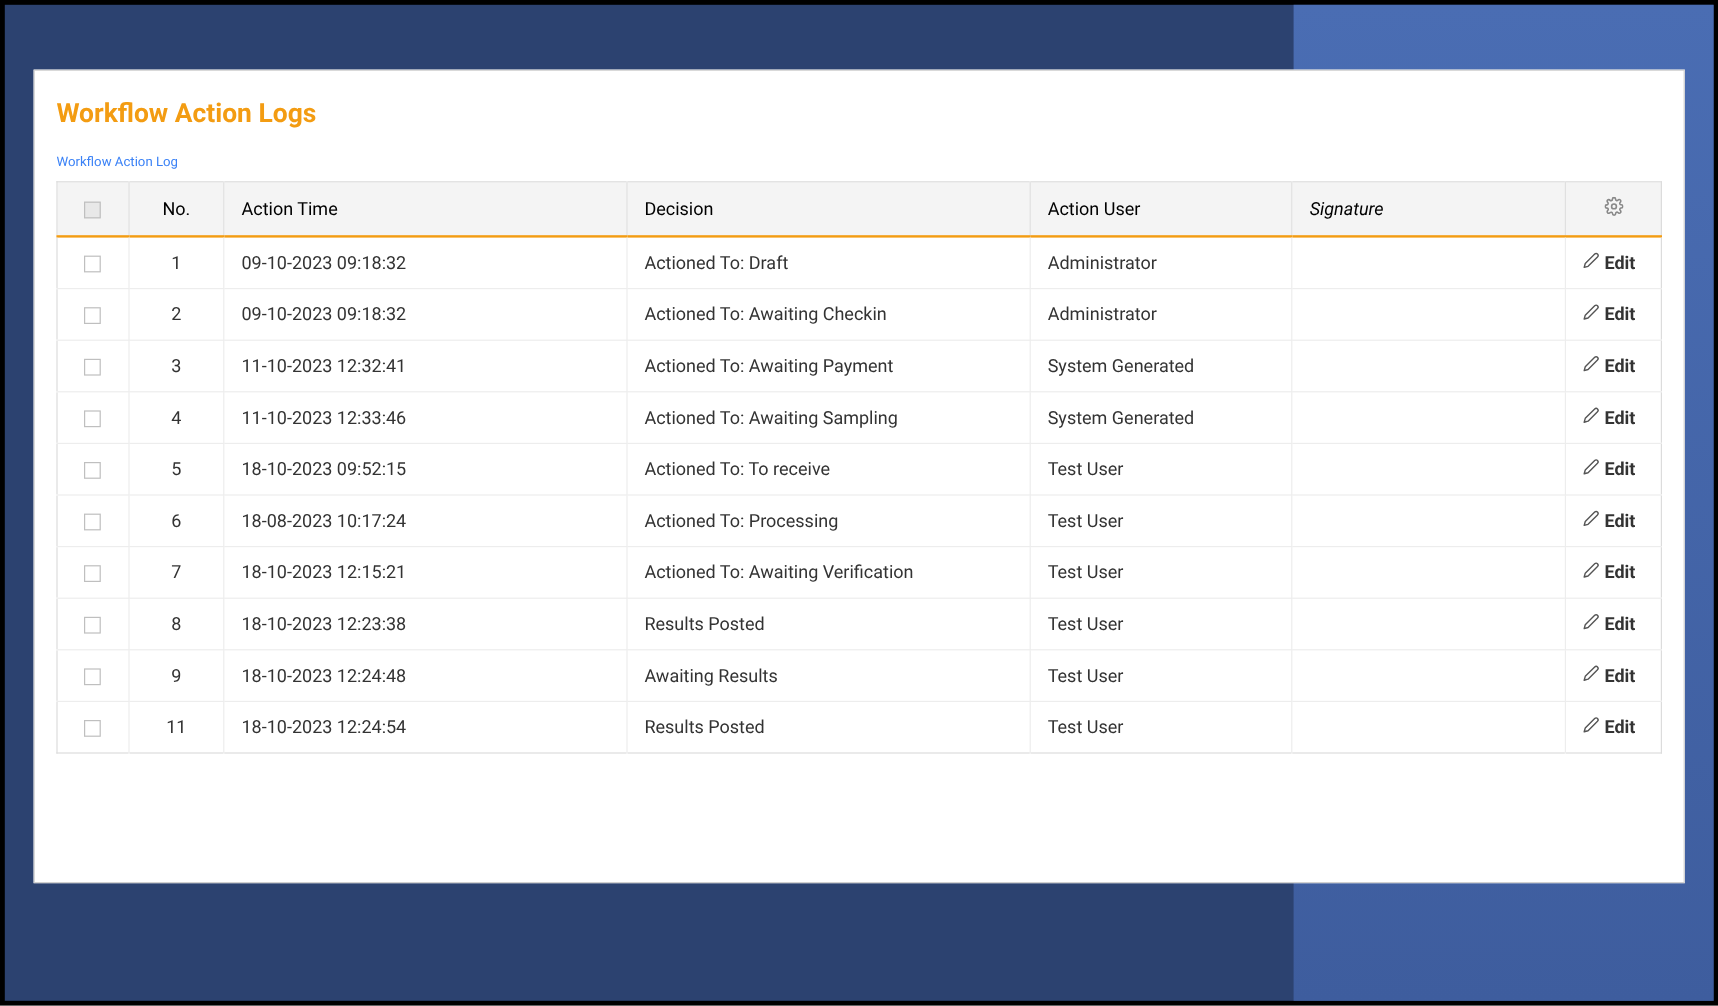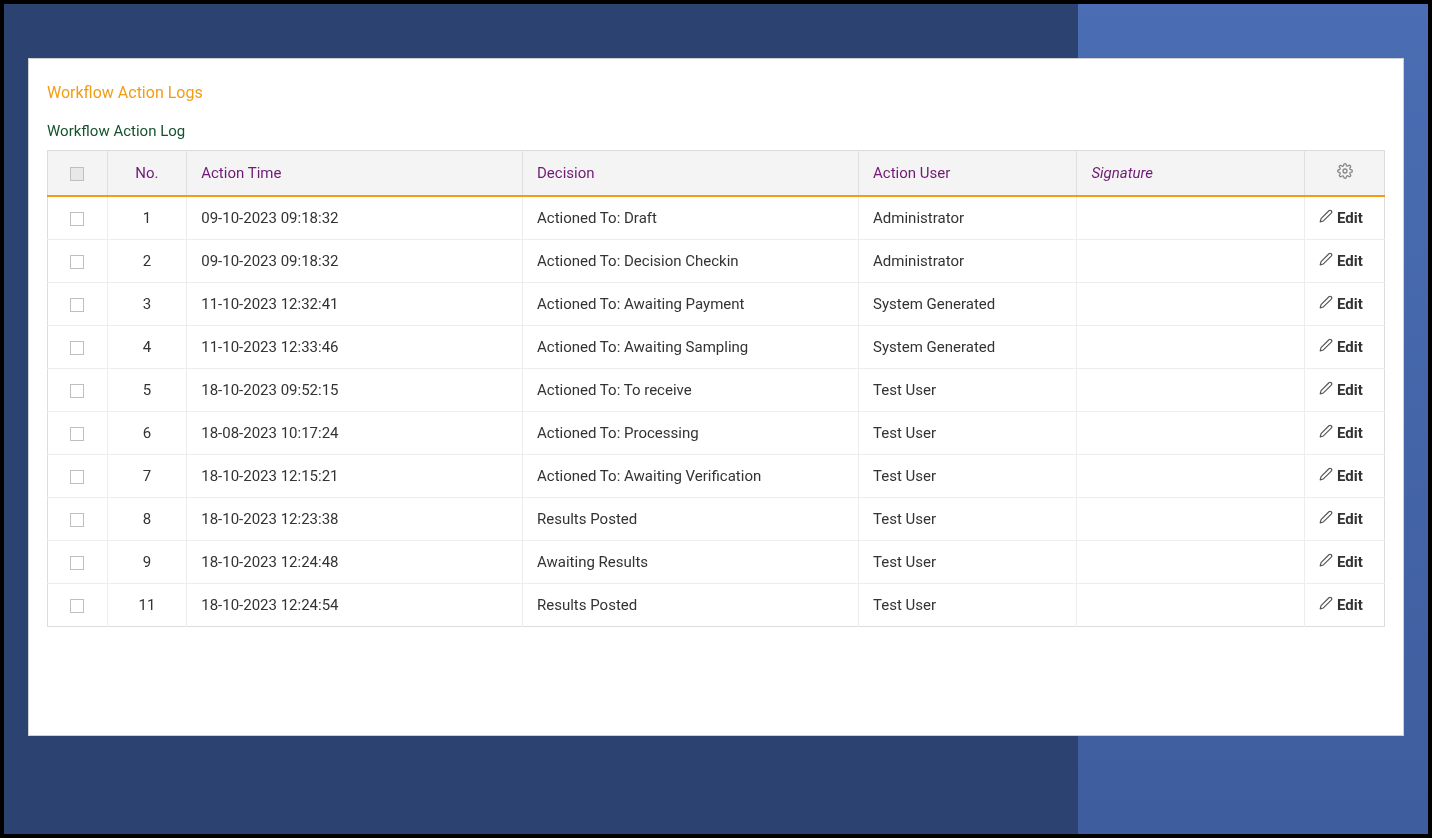--- a/index.html
+++ b/index.html
@@ -32,42 +32,42 @@
       top: 54px;
       left: 24px;
       right: 24px;
       bottom: 98px;
       background: #fff;
       border: 1px solid #d0d0d0;
       padding: 24px 18px 0 18px;
       overflow: hidden;
     }
     .title {
-      font-size: 16px;
-      font-weight: 400;
+      font-size: 22px;
+      font-weight: 700;
       color: #f39c12;
       margin-bottom: 20px;
     }
     .subtitle {
-      font-size: 15px;
-      color: #14532d;
+      font-size: 11px;
+      color: #3b82f6;
       margin-bottom: 10px;
     }
     table {
       width: 100%;
       border-collapse: collapse;
       border: 1px solid #dcdcdc;
     }
     thead tr {
       background: #f4f4f4;
     }
     th {
       text-align: left;
       font-weight: 400;
-      color: #701a75;
+      color: #000000;
       font-size: 15px;
       padding: 12px 14px;
       border-right: 1px solid #e0e0e0;
       border-bottom: 2px solid #f39c12;
     }
     th:last-child { border-right: none; }
     td {
       padding: 12px 14px;
       font-size: 15px;
       color: #333;
@@ -152,21 +152,21 @@
                 <span><svg viewBox="0 0 24 24" fill="none" stroke="#555" stroke-width="2" stroke-linecap="round" stroke-linejoin="round">
                     <path d="M17 3a2.8 2.8 0 1 1 4 4L7.5 20.5 2 22l1.5-5.5L17 3z"></path>
                   </svg></span>
                 <span>Edit</span>
               </span></td>
           </tr>
           <tr>
             <td class="col-check"><span class="checkbox"></span></td>
             <td class="col-no">2</td>
             <td class="col-time">09-10-2023 09:18:32</td>
-            <td class="col-decision">Actioned To: Decision Checkin</td>
+            <td class="col-decision">Actioned To: Awaiting Checkin</td>
             <td class="col-user">Administrator</td>
             <td class="col-sig"></td>
             <td class="col-edit"><span class="edit-link">
                 <span><svg viewBox="0 0 24 24" fill="none" stroke="#555" stroke-width="2" stroke-linecap="round" stroke-linejoin="round">
                     <path d="M17 3a2.8 2.8 0 1 1 4 4L7.5 20.5 2 22l1.5-5.5L17 3z"></path>
                   </svg></span>
                 <span>Edit</span>
               </span></td>
           </tr>
           <tr>

